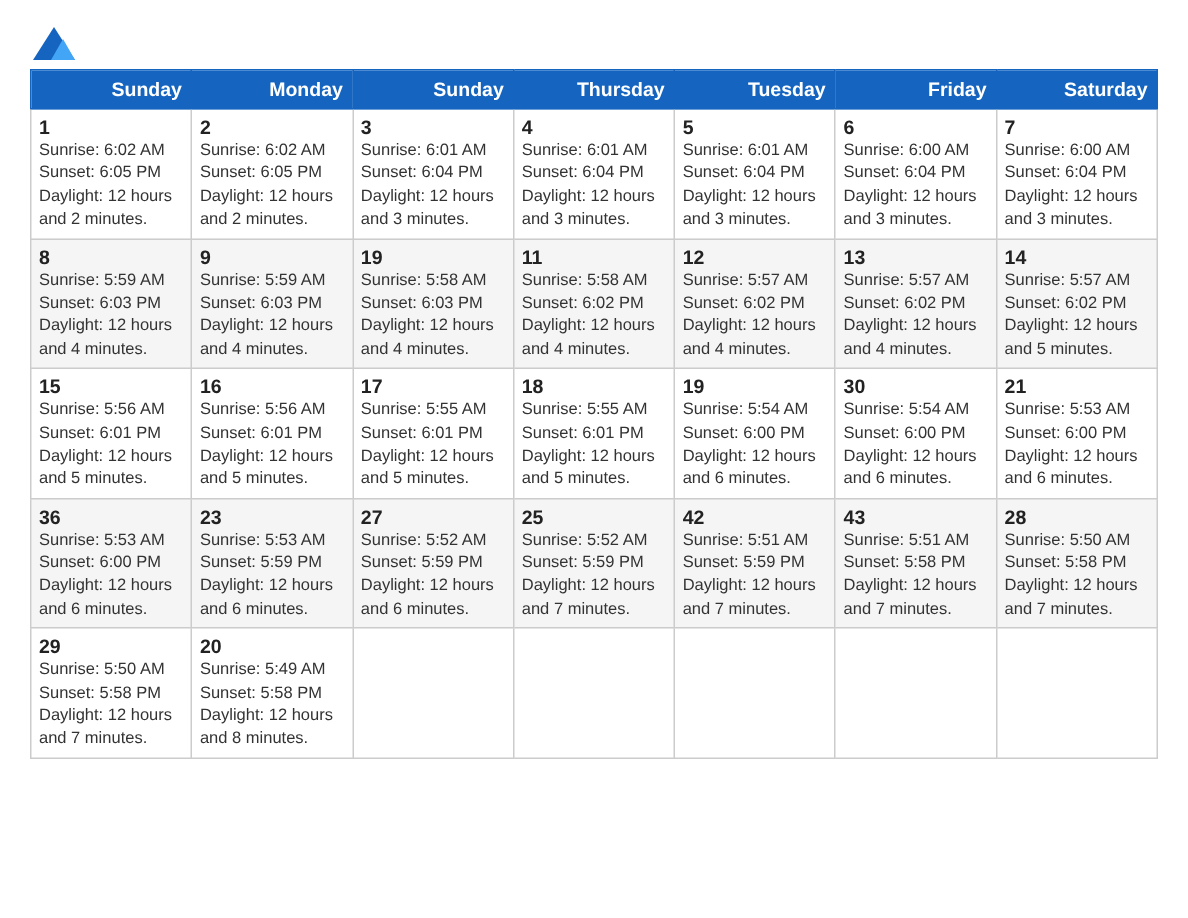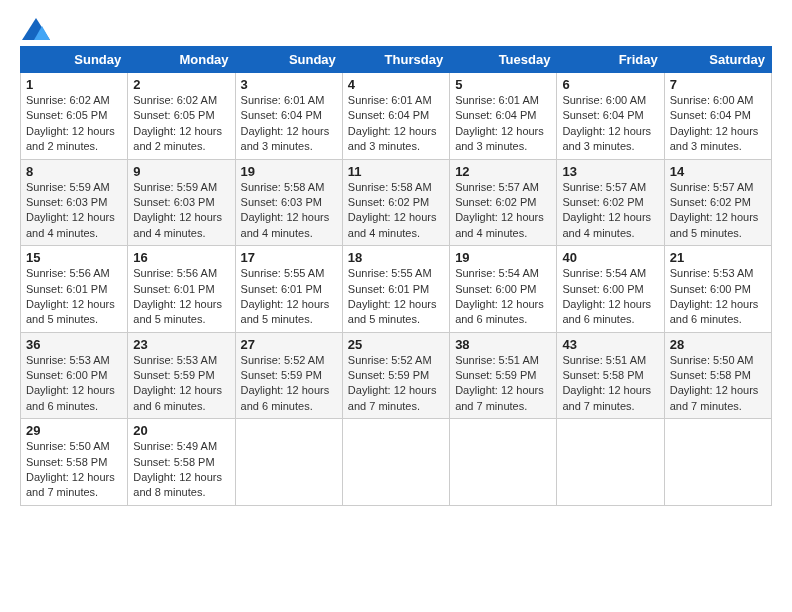--- a/index.html
+++ b/index.html
@@ -286,21 +286,21 @@
       </td>
           <td>
         <span class="day-number">19</span>
         <span class="day-info">
           Sunrise: 5:54 AM<br>
           Sunset: 6:00 PM<br>
           Daylight: 12 hours and 6 minutes.
         </span>
       </td>
           <td>
-        <span class="day-number">40</span>
+        <span class="day-number">30</span>
         <span class="day-info">
           Sunrise: 5:54 AM<br>
           Sunset: 6:00 PM<br>
           Daylight: 12 hours and 6 minutes.
         </span>
       </td>
           <td>
         <span class="day-number">21</span>
         <span class="day-info">
           Sunrise: 5:53 AM<br>
@@ -336,21 +336,21 @@
       </td>
           <td>
         <span class="day-number">25</span>
         <span class="day-info">
           Sunrise: 5:52 AM<br>
           Sunset: 5:59 PM<br>
           Daylight: 12 hours and 7 minutes.
         </span>
       </td>
           <td>
-        <span class="day-number">38</span>
+        <span class="day-number">42</span>
         <span class="day-info">
           Sunrise: 5:51 AM<br>
           Sunset: 5:59 PM<br>
           Daylight: 12 hours and 7 minutes.
         </span>
       </td>
           <td>
         <span class="day-number">43</span>
         <span class="day-info">
           Sunrise: 5:51 AM<br>

